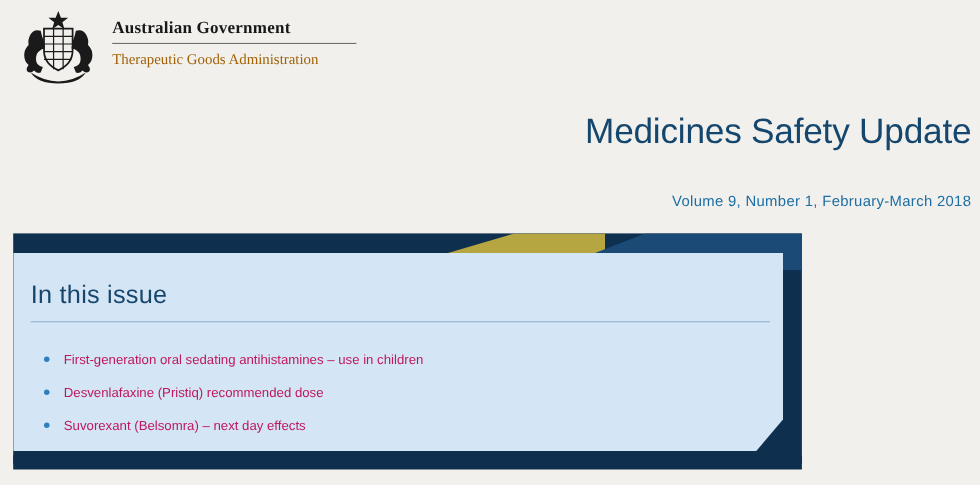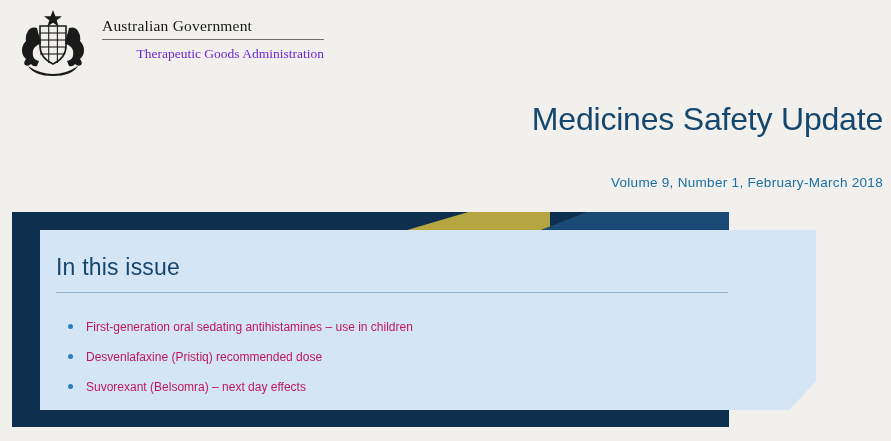--- a/index.html
+++ b/index.html
@@ -42,21 +42,21 @@
     position: relative;
   }
 
   #gov-text {
     margin-left: 10px;
     padding-top: 9px;
   }
 
   #gov-line {
     font-family: "Liberation Serif", serif;
-    font-weight: normal;
+    font-weight: bold;
     font-size: 15.5px;
     color: #18181a;
     letter-spacing: 0.2px;
     line-height: 17px;
   }
 
   #gov-rule {
     width: 222px;
     height: 1px;
     background: #6f6f6f;
@@ -67,23 +67,22 @@
     font-family: "Liberation Serif", serif;
     font-weight: bold;
     font-size: 13.5px;
     color: #18181a;
     line-height: 16px;
   }
 
   #tga-line {
     font-family: "Liberation Serif", serif;
     font-size: 13.5px;
-    color: #6d28d9;
+    color: #a16207;
     line-height: 17px;
-    text-align: right;
   }
 
   #doc-title {
     position: absolute;
     right: 8px;
     top: 96px;
     font-size: 32px;
     color: #15466e;
     letter-spacing: -0.2px;
     line-height: 46px;
@@ -140,25 +139,24 @@
     height: 34px;
     background: #1b4a77;
     clip-path: polygon(38% 0%, 100% 0%, 100% 100%, 0% 100%);
   }
 
   
   #issue-card {
     position: absolute;
     left: 12px;
     top: 18px;
-    width: 776px;
+    width: 700px;
     height: 180px;
     background: #d4e5f5;
     clip-path: polygon(0 0, 100% 0, 100% 84%, 96.5% 100%, 0 100%);
-    margin-left: 28px;
   }
 
   #issue-title {
     position: absolute;
     left: 16px;
     top: 24px;
     font-size: 23px;
     color: #17466c;
     letter-spacing: 0.2px;
   }

